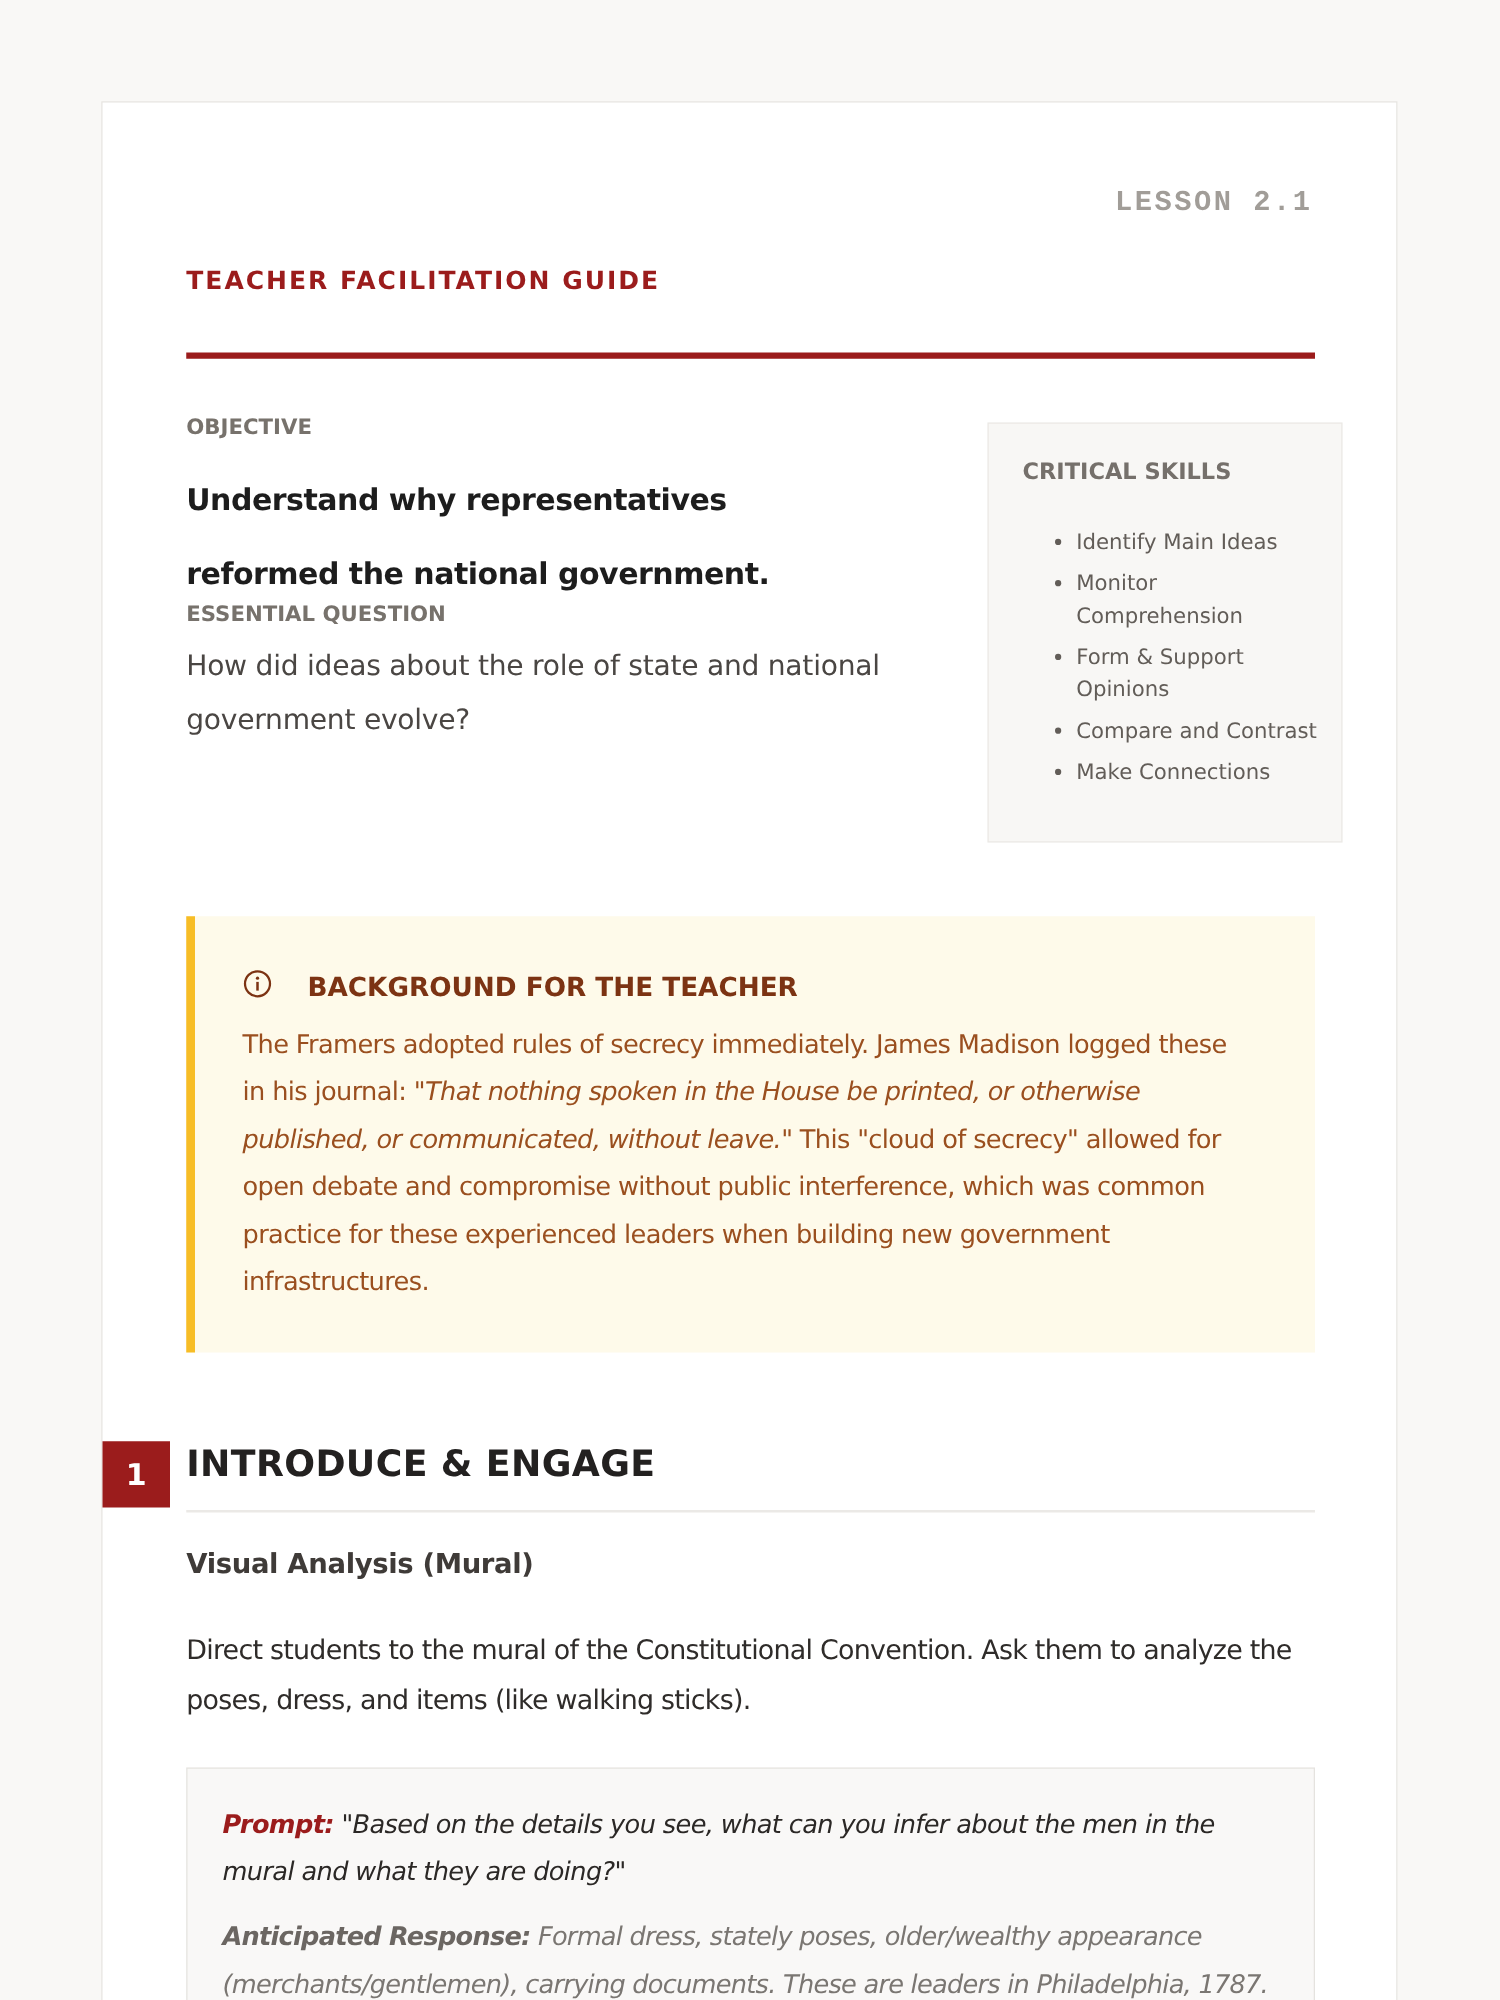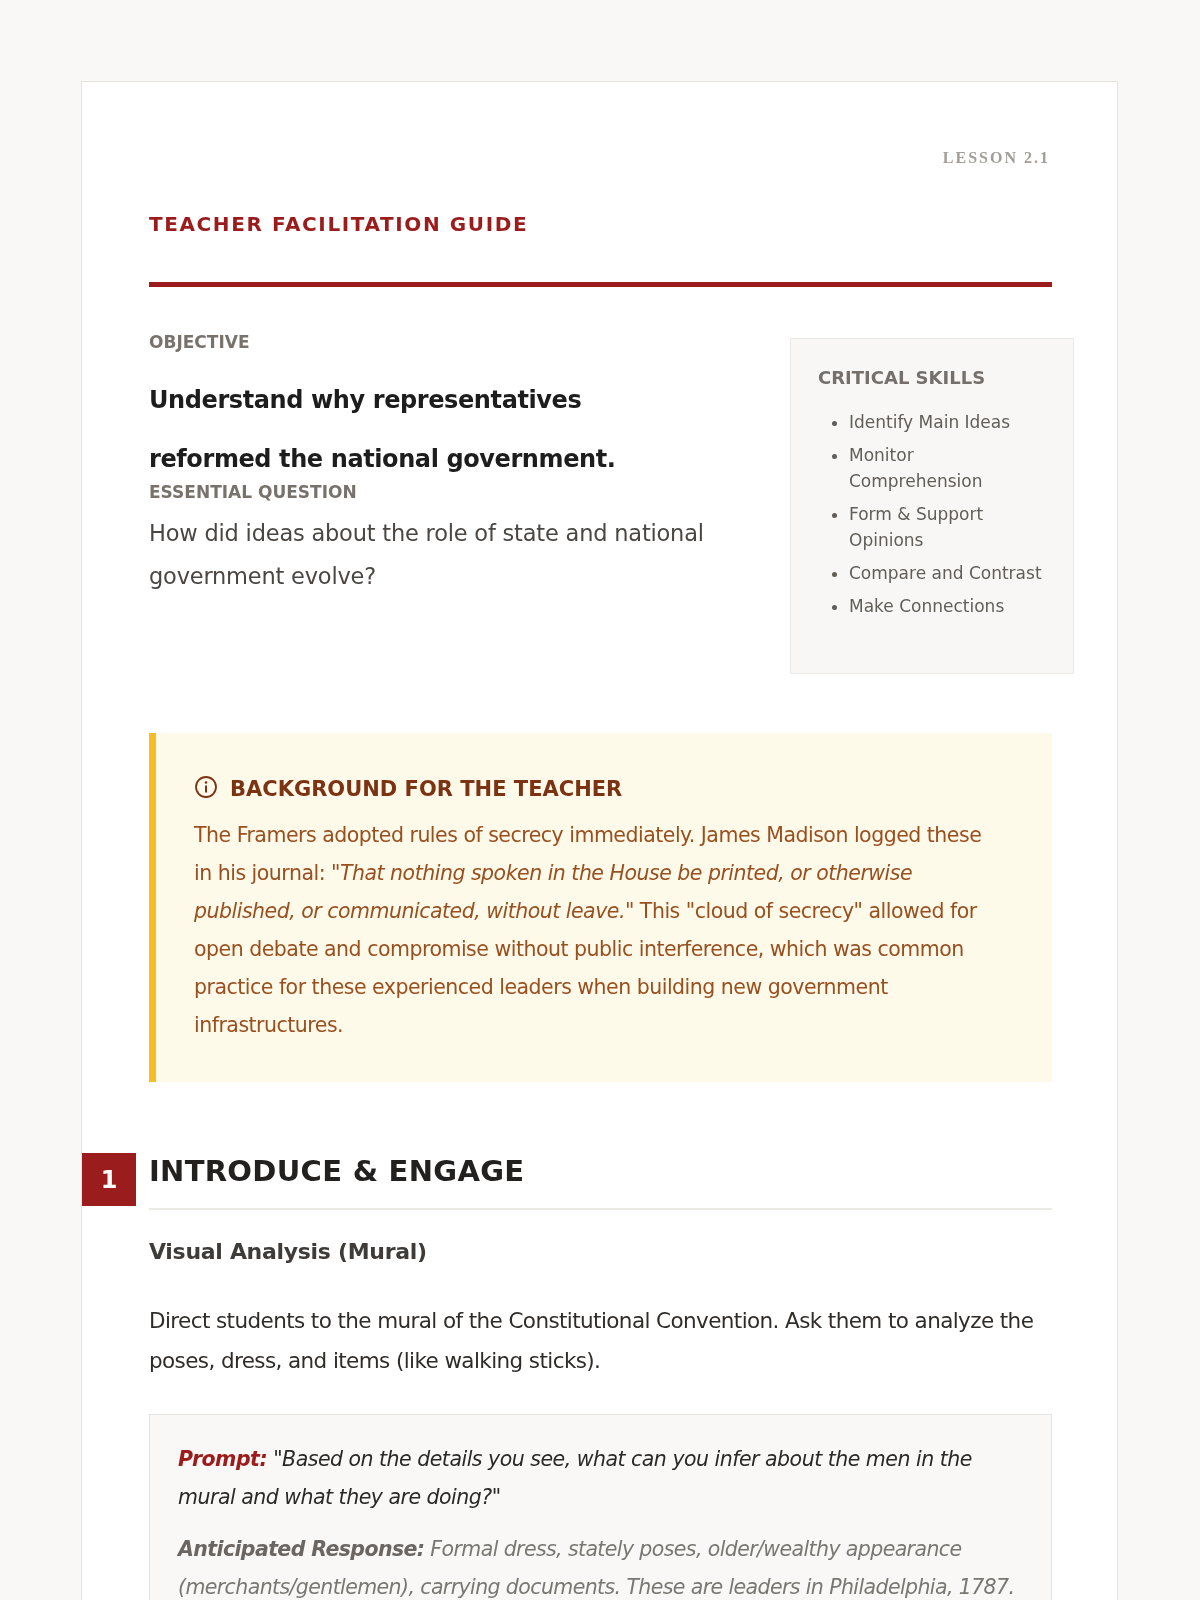--- a/index.html
+++ b/index.html
@@ -22,22 +22,22 @@
     font-family:"DejaVu Serif", serif; font-weight:bold;
     font-size:47px; color:#222; letter-spacing:-0.5px; margin:0;
   }
   .subtitle {
     position:absolute; left:67px; top:130px;
     font-family:"DejaVu Sans", sans-serif; font-weight:bold;
     font-size:20px; letter-spacing:1.6px; color:#9b1c1c;
   }
   .lesson {
     position:absolute; right:67px; top:67px;
-    font-family:Liberation Serif, serif; font-weight:bold;
-    font-size:16px; letter-spacing:2px; color:#a19d98;
+    font-family:Liberation Mono, monospace; font-weight:bold;
+    font-size:23px; letter-spacing:2px; color:#a19d98;
   }
   .rule {
     position:absolute; left:67px; top:200px; width:903px; height:5px;
     background:#9b1c1c;
   }
 
   .label {
     font-family:"DejaVu Sans", sans-serif; font-weight:bold;
     font-size:17px; color:#77726c; letter-spacing:0;
   }
@@ -57,34 +57,34 @@
   .skills {
     position:absolute; left:708px; top:256px; width:284px; height:336px;
     background:#f8f7f5; border:1px solid #ebe9e5; box-sizing:border-box;
   }
   .skills-title {
     position:absolute; left:27px; top:28px;
     font-family:"DejaVu Sans", sans-serif; font-weight:bold;
     font-size:18px; color:#75706b;
   }
   .skills ul {
-    position:absolute; left:27px; top:66px; margin:4px; padding:0 0 0 27px;
+    position:absolute; left:27px; top:66px; margin:16px; padding:0 0 0 27px;
     width:200px;
     font-family:"DejaVu Sans", sans-serif; font-size:17px; line-height:26px;
     color:#625d58;
   }
   .skills li { margin-bottom:7px; }
 
   .bg-box {
     position:absolute; left:67px; top:651px; width:903px; height:349px;
     background:#fefaea; border-left:7px solid #f7bd26; box-sizing:border-box;
   }
   .bg-head {
     position:absolute; left:38px; top:42px;
-    display:flex; align-items:center; gap:12px;
+    display:flex; align-items:center; gap:28px;
   }
   .bg-title {
     font-family:"DejaVu Sans", sans-serif; font-weight:bold;
     font-size:21px; color:#7c3313;
   }
   .bg-text {
     position:absolute; left:38px; top:83px; width:800px;
     font-family:"DejaVu Sans", sans-serif; font-size:20.5px; line-height:38px;
     color:#9a4f1f; letter-spacing:-0.5px;
   }

